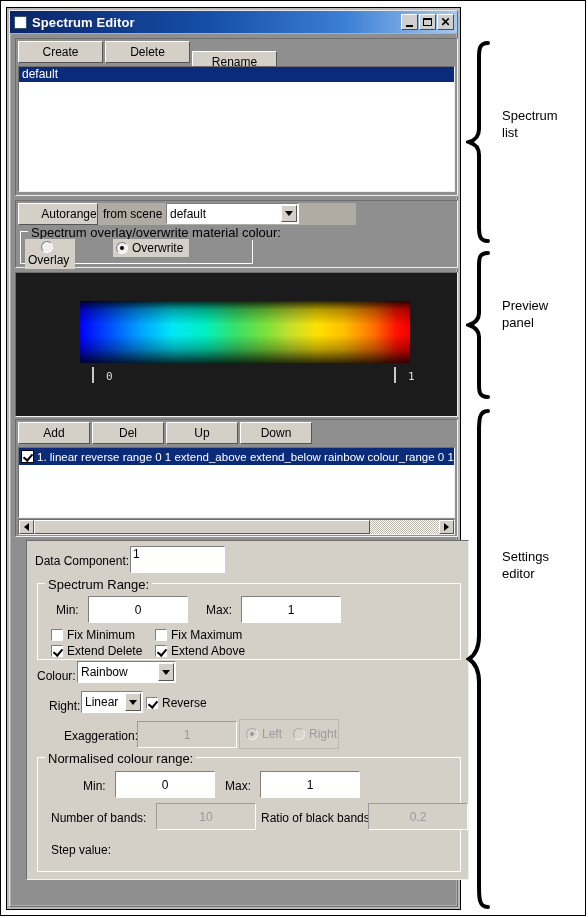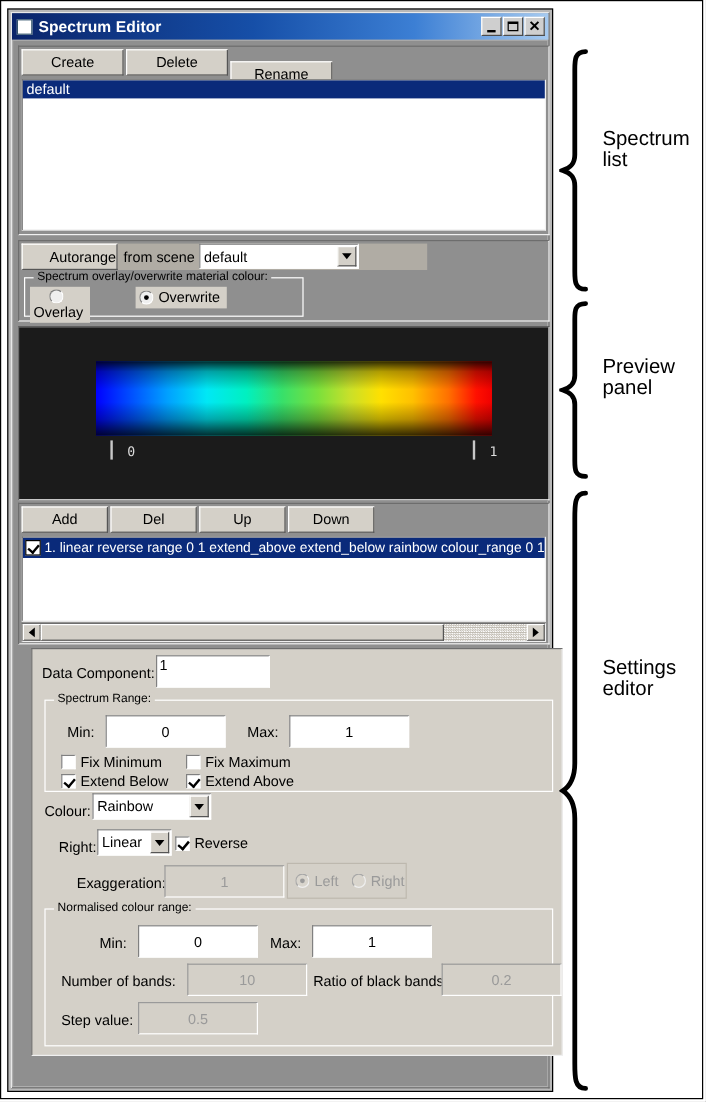--- a/index.html
+++ b/index.html
@@ -49,21 +49,21 @@
   .btnrow{position:absolute;display:flex;}
   .btnrow .btn{margin-right:2px;}
 
   
   .listbox{position:absolute;background:#ffffff;}
   .listitem{height:15px;font-size:12px;line-height:15px;padding-left:3px;color:#000;white-space:nowrap;overflow:hidden;}
   .listitem.sel{background:#0a2a7a;color:#fff;}
 
   
   .group{position:absolute;border:1px solid #ffffff;box-sizing:border-box;}
-  .group>.glabel{position:absolute;top:-7px;left:7px;background:#d4d0c8;padding:0 3px;font-size:10px;color:#000;white-space:nowrap;}
+  .group>.glabel{position:absolute;top:-7px;left:7px;background:#d4d0c8;padding:0 3px;font-size:13px;color:#000;white-space:nowrap;}
   .group.ondark>.glabel{background:#8f8f8f;}
 
   
   .field{background:#ffffff;color:#000;font-size:12px;box-sizing:border-box;
          border-top:1px solid #808080;border-left:1px solid #808080;
          border-right:1px solid #ffffff;border-bottom:1px solid #ffffff;
          display:flex;align-items:center;}
   .field.ctr{justify-content:center;}
   .field.topleft{align-items:flex-start;padding-left:2px;padding-top:0px;}
   .field.dis{background:#d4d0c8;color:#9a9a9a;}
@@ -116,21 +116,21 @@
       repeating-conic-gradient(#ffffff 0% 25%, #bdb8ae 0% 50%) 0 0/2px 2px;}
   .sb-thumb{background:#d4d0c8;
       border-top:1px solid #ffffff;border-left:1px solid #ffffff;
       border-right:1px solid #555555;border-bottom:1px solid #555555;box-sizing:border-box;}
   .tri-l{width:0;height:0;border-top:4px solid transparent;border-bottom:4px solid transparent;border-right:5px solid #000;}
   .tri-r{width:0;height:0;border-top:4px solid transparent;border-bottom:4px solid transparent;border-left:5px solid #000;}
 
   .lbl{position:absolute;font-size:12px;color:#000;white-space:nowrap;}
 
   
-  .ann-label{position:absolute;font-size:17px;color:#000;line-height:17px;font-family:"Liberation Sans",sans-serif;}
+  .ann-label{position:absolute;font-size:13px;color:#000;line-height:17px;font-family:"Liberation Sans",sans-serif;}
   .brace{position:absolute;}
 </style>
 </head>
 <body>
 
 <div id="root">
   <div class="figure-border"></div>
 
   <div class="window">
     <div class="win-outer">
@@ -247,21 +247,21 @@
             <div class="chk" style="position:absolute;left:13px;top:44px;">
               <span class="cbox"></span>
               <span>Fix Minimum</span>
             </div>
             <div class="chk" style="position:absolute;left:117px;top:44px;">
               <span class="cbox"></span>
               <span>Fix Maximum</span>
             </div>
             <div class="chk" style="position:absolute;left:13px;top:60px;">
               <span class="cbox on"></span>
-              <span>Extend Below</span>
+              <span>Extend Delete</span>
             </div>
             <div class="chk" style="position:absolute;left:117px;top:60px;">
               <span class="cbox on"></span>
               <span>Extend Above</span>
             </div>
           </div>
 
           <div class="lbl" style="left:10px;top:128px;">Colour:</div>
           <div class="combo" style="position:absolute;left:50px;top:120px;width:99px;height:22px;">
             <span class="ctext">Rainbow</span>
@@ -302,21 +302,20 @@
             <div class="field ctr" style="position:absolute;left:77px;top:13px;width:100px;height:27px;">0</div>
             <div class="lbl" style="left:187px;top:21px;">Max:</div>
             <div class="field ctr" style="position:absolute;left:222px;top:13px;width:100px;height:27px;">1</div>
 
             <div class="lbl dis-txt" style="left:13px;top:53px;">Number of bands:</div>
             <div class="field dis ctr" style="position:absolute;left:118px;top:45px;width:100px;height:27px;border-top-color:#9a9a9a;border-left-color:#9a9a9a;">10</div>
             <div class="lbl dis-txt" style="left:223px;top:53px;">Ratio of black bands:</div>
             <div class="field dis ctr" style="position:absolute;left:330px;top:45px;width:100px;height:27px;border-top-color:#9a9a9a;border-left-color:#9a9a9a;">0.2</div>
 
             <div class="lbl dis-txt" style="left:13px;top:85px;">Step value:</div>
-            <div class="field dis ctr" style="position:absolute;left:77px;top:77px;width:100px;height:27px;border-top-color:#9a9a9a;border-left-color:#9a9a9a;">0.5</div>
           </div>
         </div>
 
 
       </div>
     </div>
   </div>
 
   <svg class="brace" style="left:466px;top:40px;" width="36" height="205" viewBox="0 0 36 205">
     <path d="M22 3 C13 3 13 10 13 18 L13 89 C13 97 9 100 3 102 C9 104 13 107 13 115 L13 186 C13 194 13 201 22 201" fill="none" stroke="#000" stroke-width="4" stroke-linecap="round"></path>

